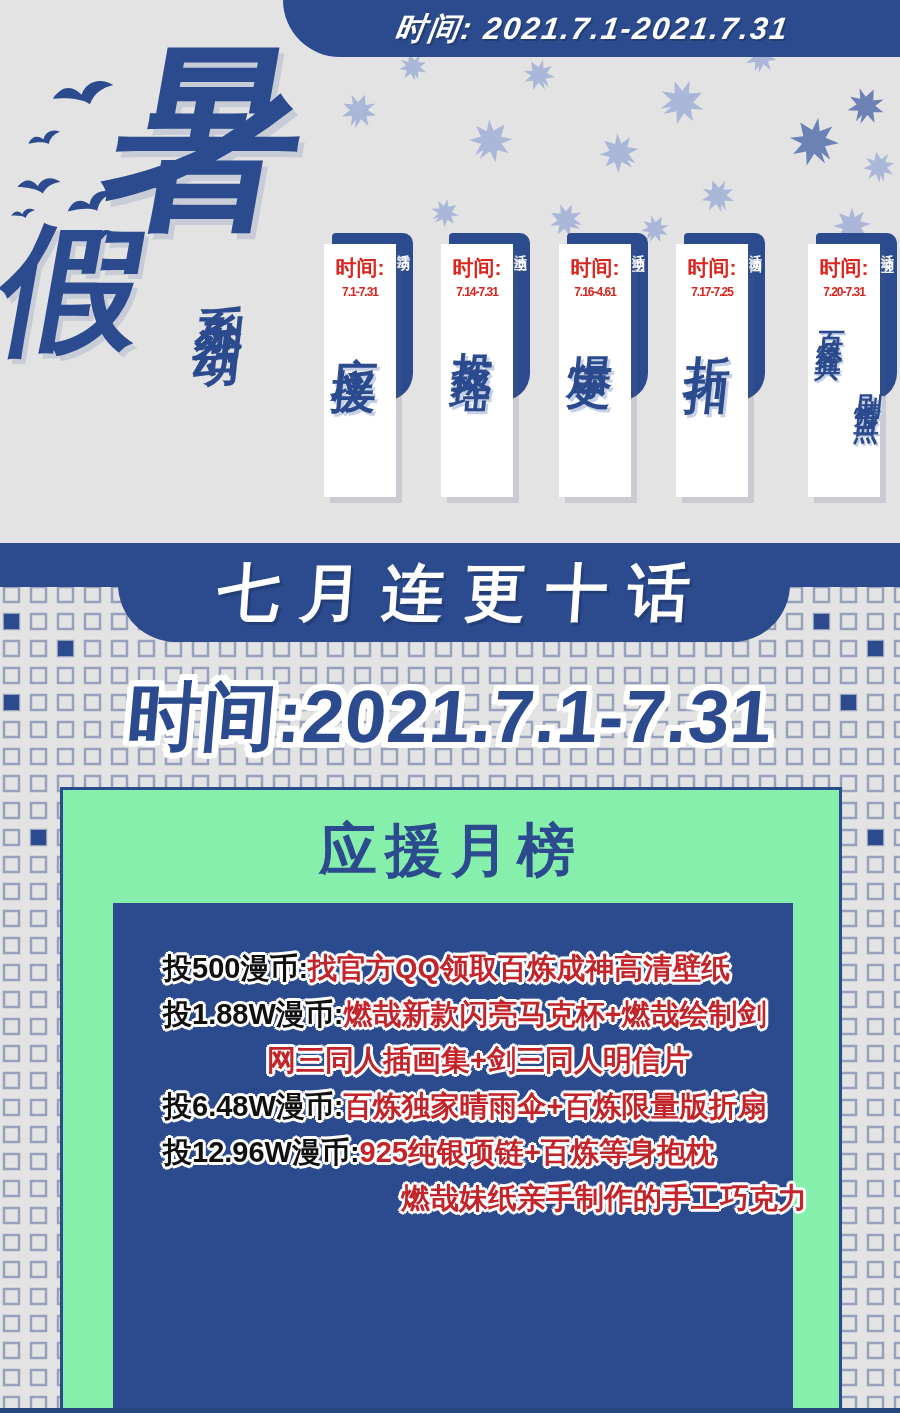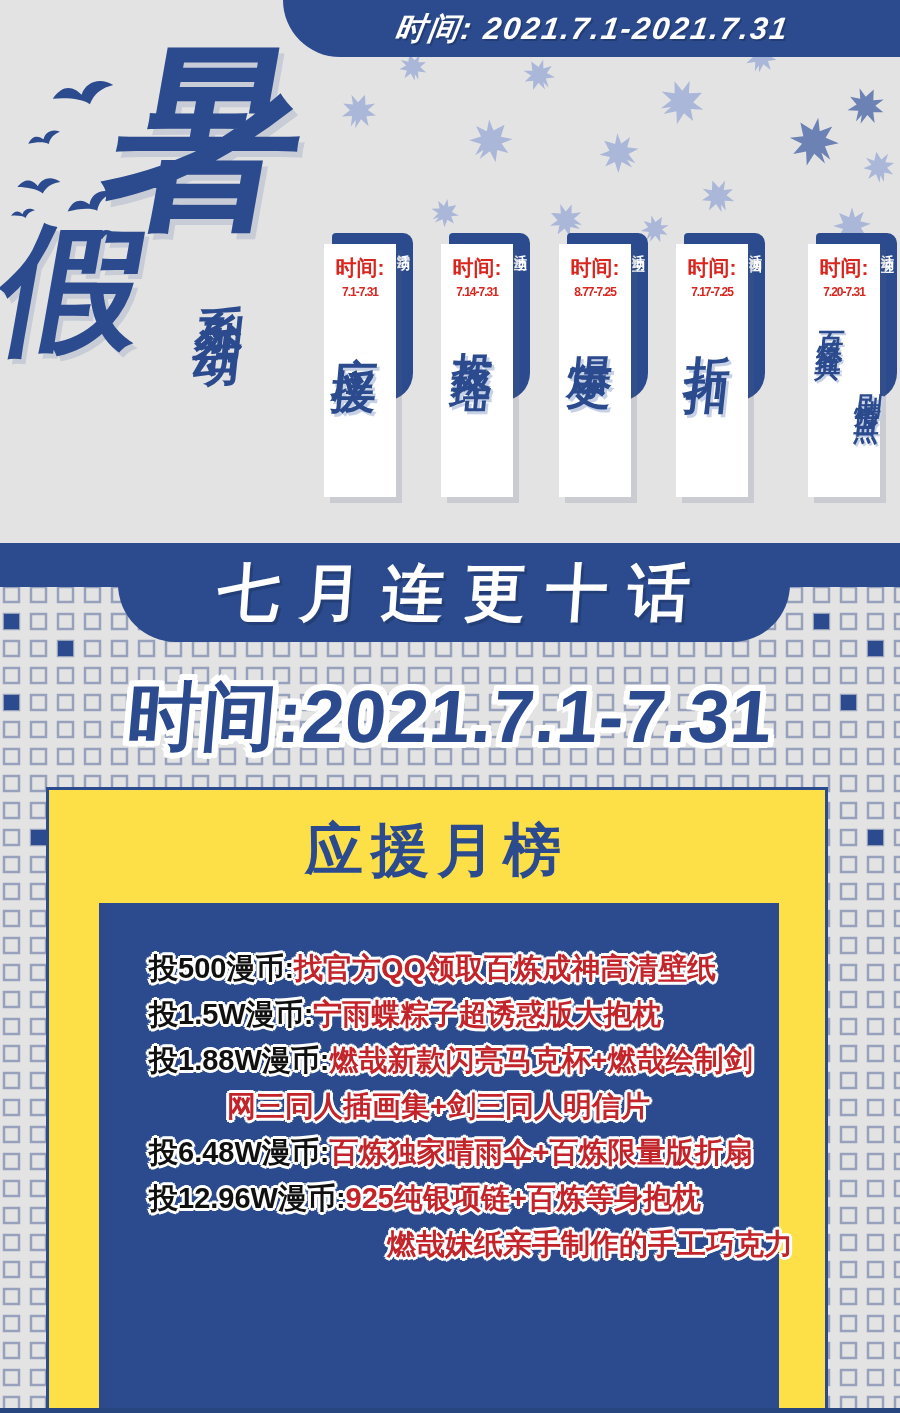--- a/index.html
+++ b/index.html
@@ -69,34 +69,34 @@
 
   
   .big-time{position:absolute;left:0;top:668px;width:100%;text-align:center;z-index:3;
     font-size:74px;font-weight:800;color:var(--blue);transform:skewX(-5deg);letter-spacing:1px;
     text-shadow:
       -5px -5px 0 #fff,5px -5px 0 #fff,-5px 5px 0 #fff,5px 5px 0 #fff,
       -6px 0 0 #fff,6px 0 0 #fff,0 -6px 0 #fff,0 6px 0 #fff,
       -4px -6px 0 #fff,4px -6px 0 #fff,-6px 4px 0 #fff,6px 4px 0 #fff;}
 
   
-  .board{position:absolute;left:46px;top:787px;width:782px;height:626px;background:#fde047;
+  .board{position:absolute;left:60px;top:787px;width:782px;height:626px;background:#86efac;
     border:3px solid var(--blue);border-bottom:none;z-index:4;}
   .board-heading{margin-top:22px;text-align:center;font-size:58px;font-weight:800;letter-spacing:8px;
     color:var(--blue);}
   .reward-box{position:absolute;left:50px;top:113px;width:680px;height:525px;background:var(--blue);
     padding:42px 0 0 50px;}
   .reward-line{line-height:46px;white-space:nowrap;font-weight:800;font-size:29px;}
   .rw-label{color:var(--ink);
     text-shadow:-2px -2px 0 #fff,2px -2px 0 #fff,-2px 2px 0 #fff,2px 2px 0 #fff,
       -3px 0 0 #fff,3px 0 0 #fff,0 -3px 0 #fff,0 3px 0 #fff;}
   .rw-prize{color:var(--red-prize);
     text-shadow:-2px -2px 0 #fff,2px -2px 0 #fff,-2px 2px 0 #fff,2px 2px 0 #fff,
       -3px 0 0 #fff,3px 0 0 #fff,0 -3px 0 #fff,0 3px 0 #fff;}
-  .cont-1{margin-left:78px;}
+  .cont-1{margin-left:104px;}
   .cont-2{margin-left:238px;}
 
   .bottom-strip{position:absolute;left:0;bottom:0;width:100%;height:5px;background:var(--blue-deep);z-index:6;}
 </style>
 </head>
 <body>
 
 <div class="poster">
 
   <svg width="0" height="0" style="position:absolute" aria-hidden="true">
@@ -224,21 +224,21 @@
       <div class="vtitle small">投死瑶</div>
     </div>
   </div>
 
   <div class="card" style="left:523px">
     <div class="ribbon">
       <span class="tab">活动三</span>
     </div>
     <div class="card-face">
       <div class="t-label">时间:</div>
-      <div class="t-date">8.77-7.25</div>
+      <div class="t-date">7.16-4.61</div>
       <div class="vtitle">爆更</div>
     </div>
   </div>
 
   <div class="card" style="left:640px">
     <div class="ribbon">
       <span class="tab">活动四</span>
     </div>
     <div class="card-face">
       <div class="t-label">时间:</div>
@@ -266,23 +266,20 @@
 
   <div class="big-time">时间:2021.7.1-7.31</div>
 
   <div class="board">
     <div class="board-heading">应援月榜</div>
     <div class="reward-box">
       <div class="reward-line">
         <span class="rw-label">投500漫币:</span><span class="rw-prize">找官方QQ领取百炼成神高清壁纸</span>
       </div>
       <div class="reward-line">
-        <span class="rw-label">投1.5W漫币:</span><span class="rw-prize">宁雨蝶粽子超诱惑版大抱枕</span>
-      </div>
-      <div class="reward-line">
         <span class="rw-label">投1.88W漫币:</span><span class="rw-prize">燃哉新款闪亮马克杯+燃哉绘制剑</span>
       </div>
       <div class="reward-line cont-1">
         <span class="rw-prize">网三同人插画集+剑三同人明信片</span>
       </div>
       <div class="reward-line">
         <span class="rw-label">投6.48W漫币:</span><span class="rw-prize">百炼独家晴雨伞+百炼限量版折扇</span>
       </div>
       <div class="reward-line">
         <span class="rw-label">投12.96W漫币:</span><span class="rw-prize">925纯银项链+百炼等身抱枕</span>

